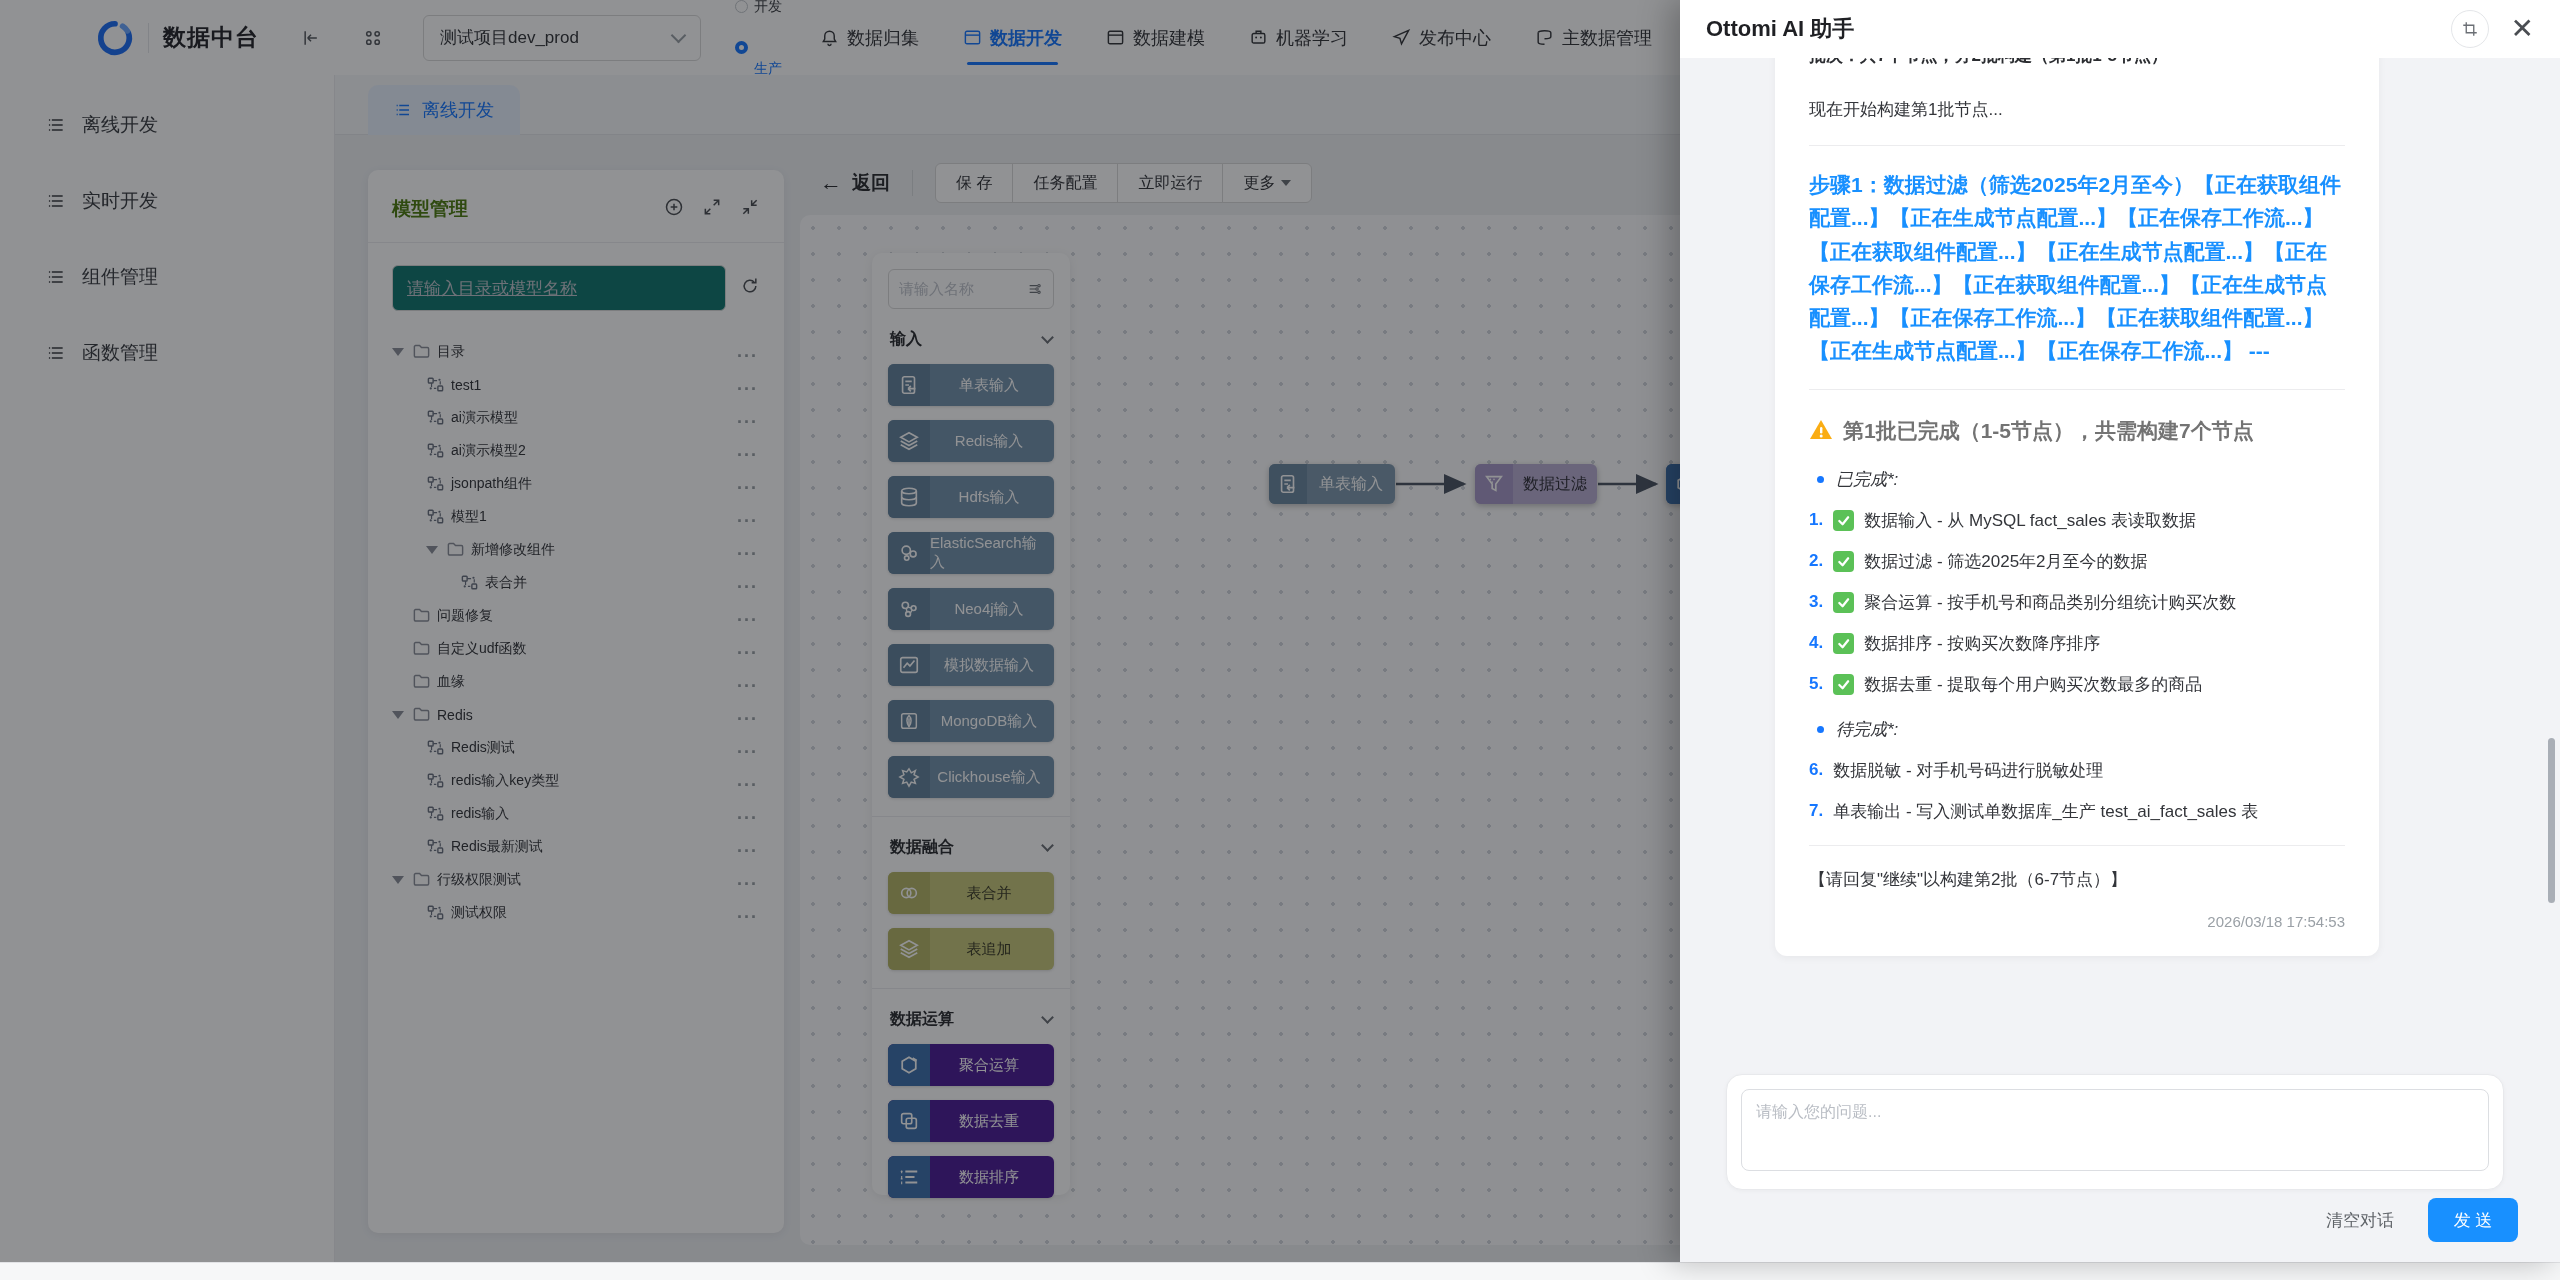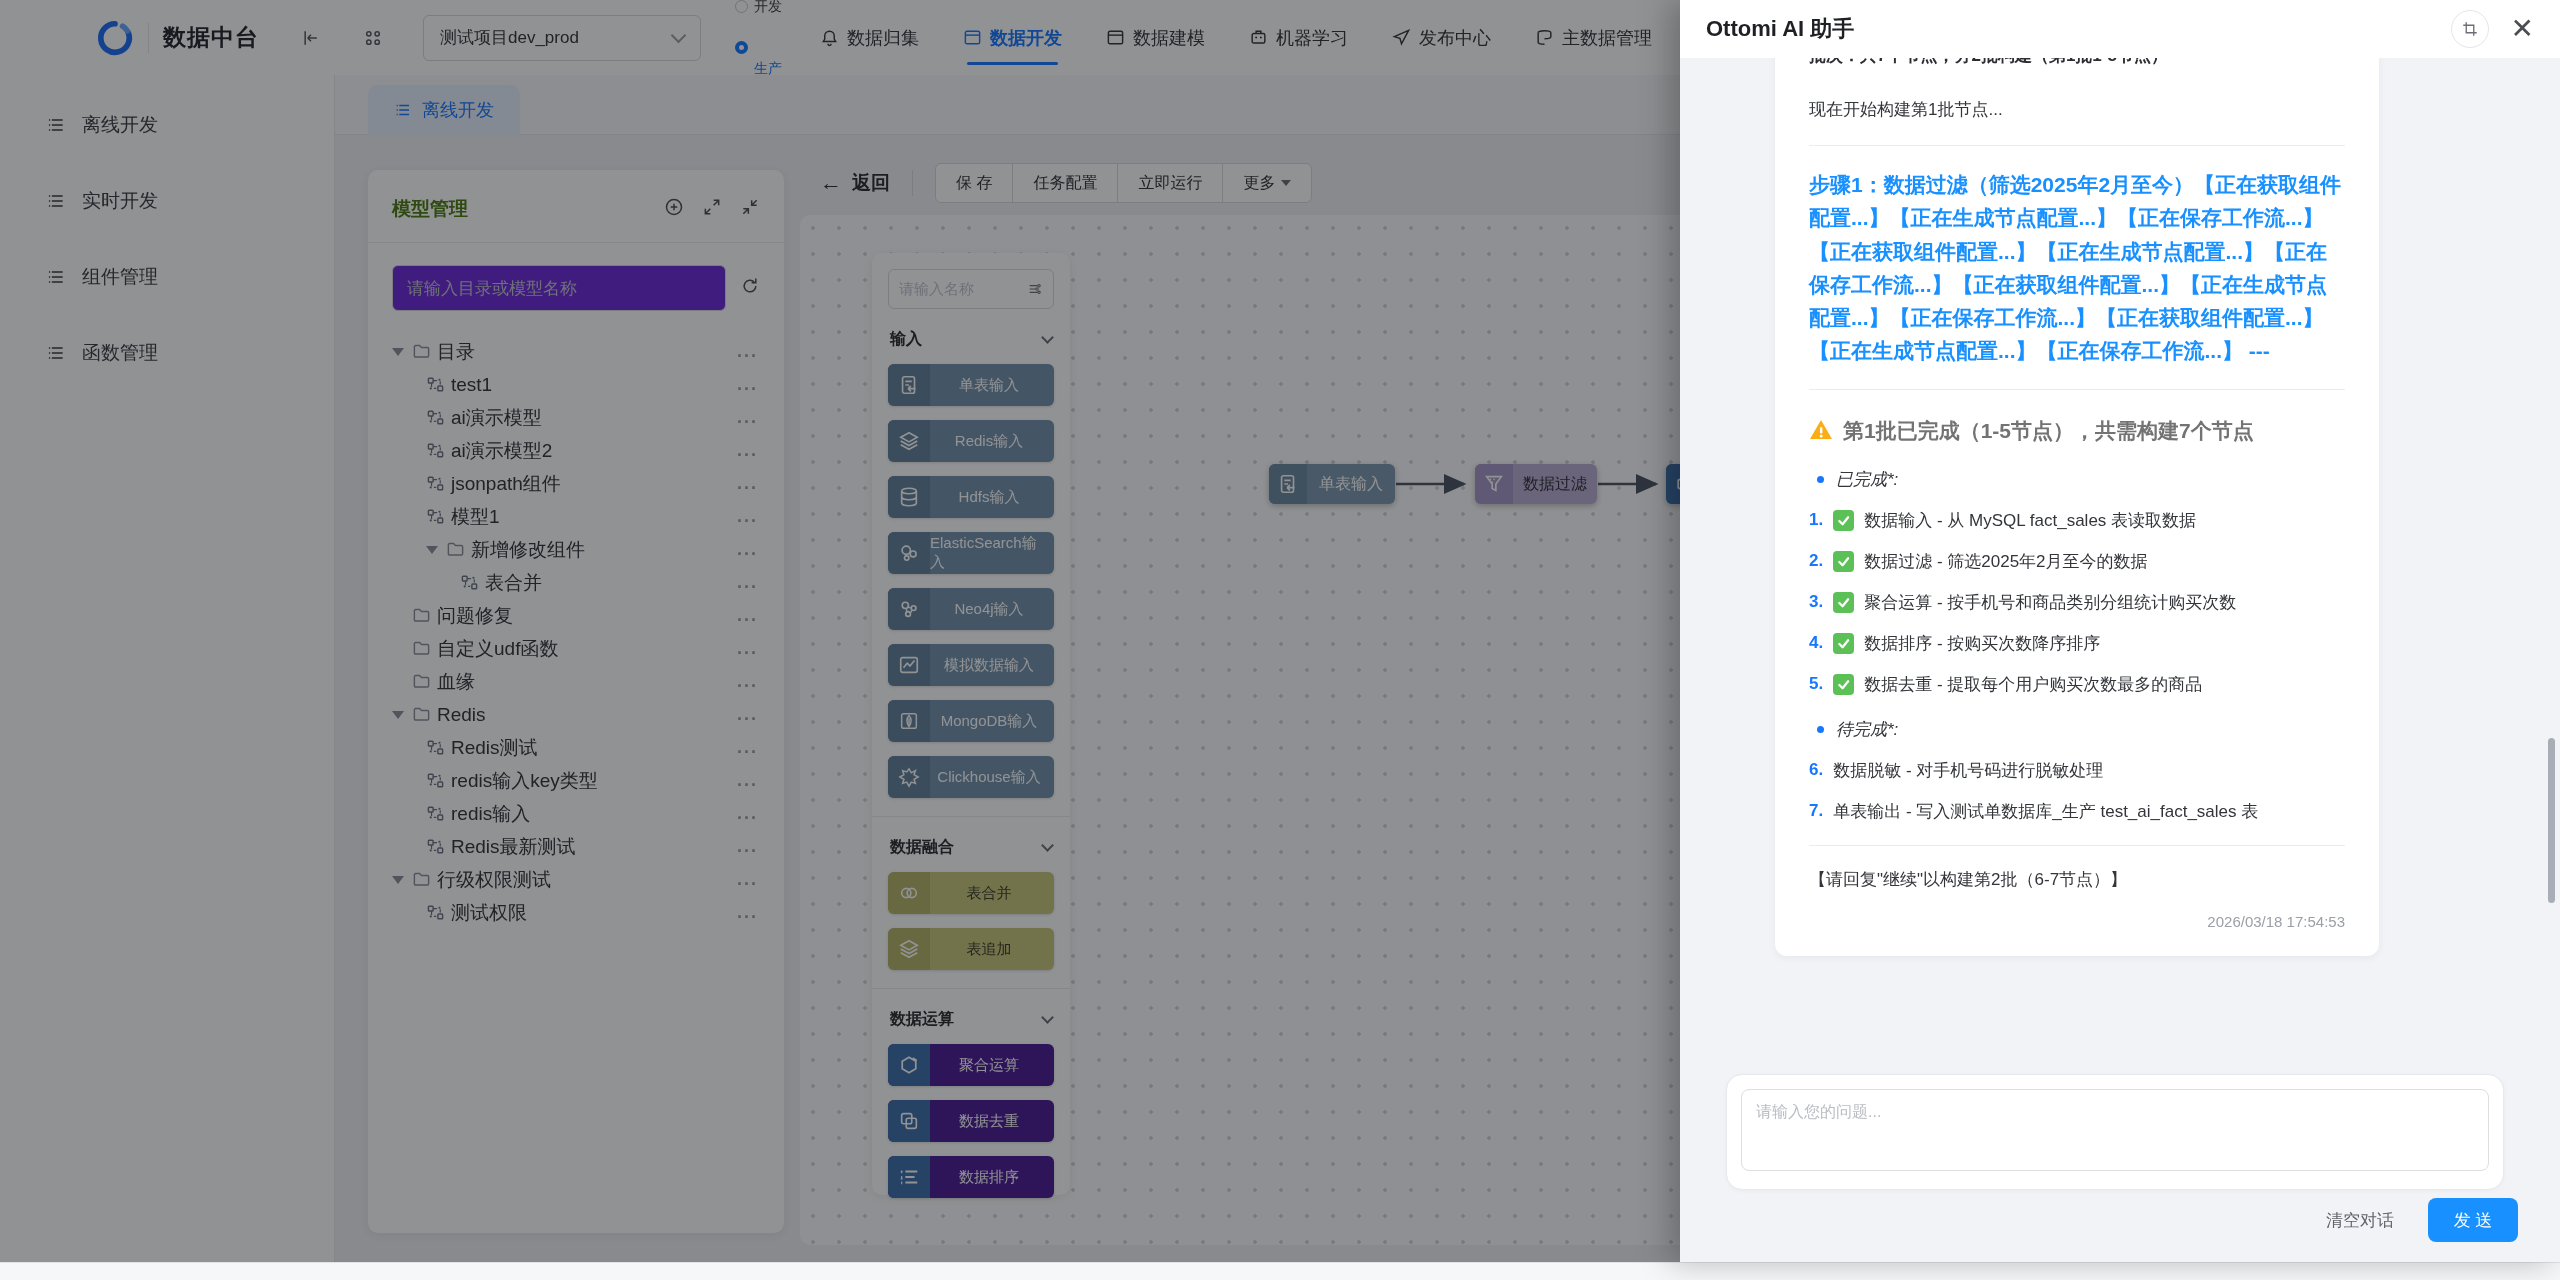--- a/index.html
+++ b/index.html
@@ -39,28 +39,28 @@
   .tab-offline svg { width:18px; height:18px; }
 
   
   .model-panel { position:absolute; left:33px; top:95px; width:416px; height:1063px; background:#ffffff; border-radius:10px; box-shadow:0 2px 10px rgba(0,0,0,0.06); padding:26px 24px 0 24px; }
   .mp-head { display:flex; align-items:center; }
   .mp-title { font-size:19px; font-weight:bold; color:#4d7c0f; flex:1; }
   .mp-icons { display:flex; gap:18px; color:#4a4d52; }
   .mp-icons svg { width:20px; height:20px; }
   .mp-divider { height:1px; background:#ececee; margin:20px -24px 0 -24px; }
   .mp-search-row { display:flex; align-items:center; gap:14px; margin-top:22px; }
-  .mp-search { flex:1; height:46px; border:1px solid #d9d9d9; border-radius:6px; display:flex; align-items:center; padding:0 14px; color:#c0c4cc; font-size:17px; background:#6d28d9; }
+  .mp-search { flex:1; height:46px; border:1px solid #d9d9d9; border-radius:6px; display:flex; align-items:center; padding:0 14px; color:#c0c4cc; font-size:17px; background:#0f766e;text-decoration:underline; }
   .mp-refresh { color:#4a4d52; } .mp-refresh svg { width:20px; height:20px; }
   .tree { margin-top:24px; }
   .t-row { display:flex; align-items:center; height:33px; position:relative; }
   .t-caret { width:0; height:0; border-left:6px solid transparent; border-right:6px solid transparent; border-top:8px solid #8a8f99; margin-right:8px; }
   .t-sp { width:20px; } .ind1 { margin-left:34px; } .ind2 { margin-left:68px; }
   .t-ico { margin-right:6px; display:flex; } .t-ico svg { width:19px; height:19px; }
-  .t-label { font-size:19px; color:#33353a; white-space:nowrap; }
+  .t-label { font-size:14px; color:#33353a; white-space:nowrap; }
   .t-more { position:absolute; right:2px; color:#9aa0a6; font-size:18px; letter-spacing:2px; font-weight:bold; }
 
   
   .flow-toolbar { position:absolute; left:485px; top:88px; display:flex; align-items:center; }
   .back-btn { display:flex; align-items:center; gap:10px; font-size:19px; font-weight:bold; color:#2b2d31; }
   .back-arrow { font-size:22px; line-height:1; }
   .tb-sep { width:1px; height:26px; background:#d8dadd; margin:0 22px; }
   .btn-group { display:flex; }
   .gbtn { height:40px; padding:0 20px; border:1px solid #d9d9d9; background:#ffffff; display:flex; align-items:center; gap:6px; font-size:16px; color:#33353a; margin-left:-1px; }
   .gbtn:first-child { border-radius:6px 0 0 6px; margin-left:0; }

